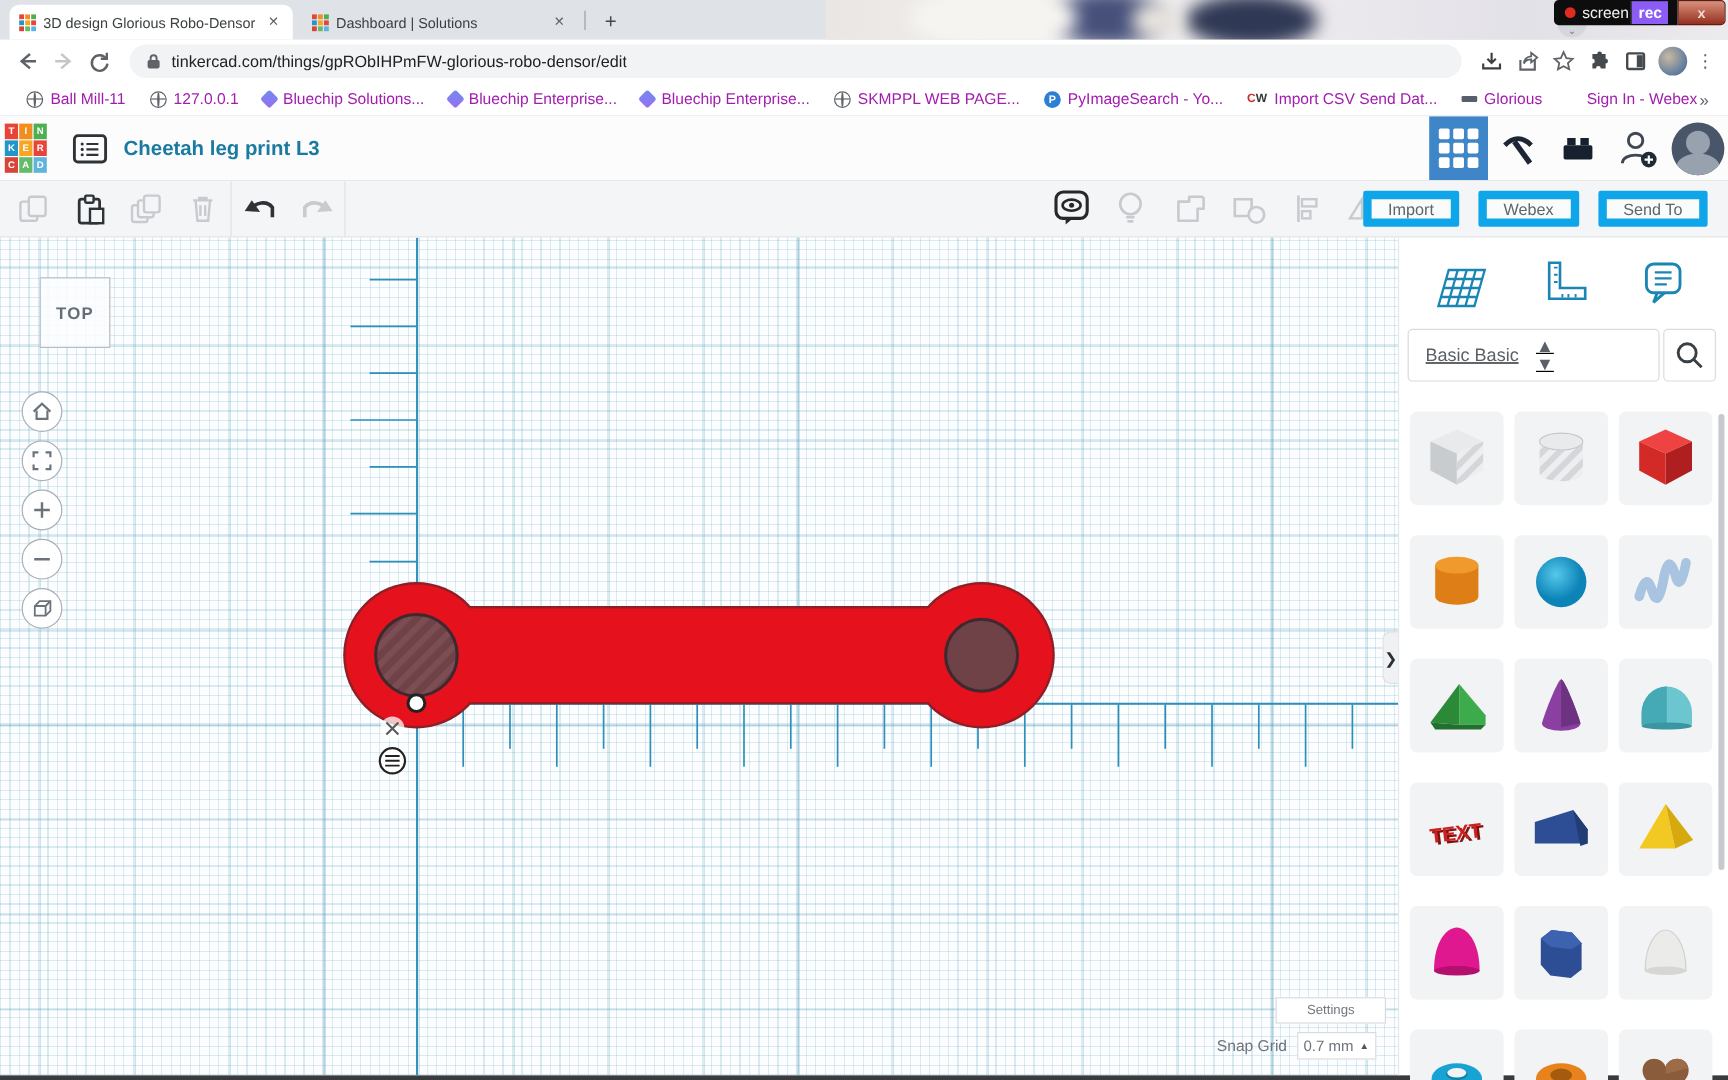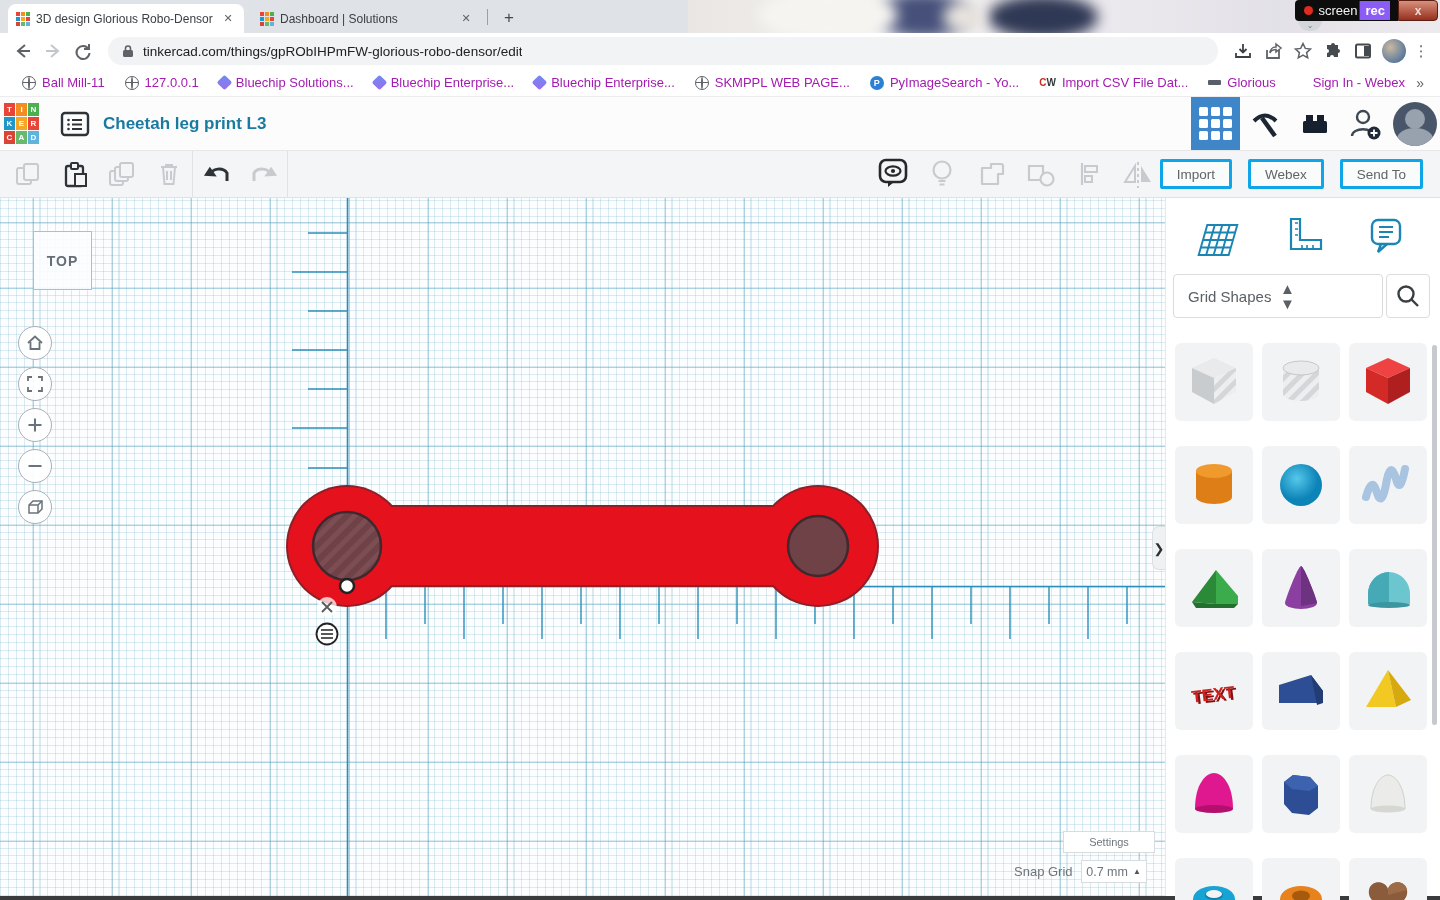--- a/index.html
+++ b/index.html
@@ -71,24 +71,24 @@
   .avatar-lg::after{content:"";position:absolute;left:4px;top:26px;width:36px;height:22px;border-radius:50% 50% 0 0;background:#98a2ae;}
 
   
   .tc-toolbar{height:47px;background:#f4f5f6;border-bottom:1px solid #dfe1e3;position:relative;}
   .tb-left{position:absolute;left:4px;top:0;height:100%;display:flex;align-items:center;}
   .tb-slot{width:47px;height:100%;display:flex;align-items:center;justify-content:center;cursor:pointer;}
   .tb-div{width:1px;height:47px;background:#e0e2e4;}
   .tb-mid{position:absolute;left:868px;top:0;height:100%;display:flex;align-items:center;}
   .tb-mid .tb-slot{width:49px;}
   .tb-buttons{position:absolute;right:17px;top:0;height:100%;display:flex;align-items:center;gap:16px;}
-  .tb-btn{min-width:71px;height:30px;background:#fafbfb;border:3px solid #0ea5e9;border-radius:2px;font-size:13.5px;color:#5f6569;display:flex;align-items:center;justify-content:center;padding:0 14px;cursor:pointer;}
+  .tb-btn{min-width:71px;height:30px;background:#fafbfb;border:7px solid #0ea5e9;border-radius:2px;font-size:13.5px;color:#5f6569;display:flex;align-items:center;justify-content:center;padding:0 14px;cursor:pointer;}
 
   
-  .main{display:flex;height:698px;}
+  .main{display:flex;height:698px;text-decoration:underline;}
   .canvas{position:relative;width:1165px;height:698px;overflow:hidden;cursor:crosshair;
     background-color:#fcfdfe;
     background-image:
       repeating-linear-gradient(0deg, rgba(60,145,180,.40) 0 1px, transparent 1px 79px),
       repeating-linear-gradient(90deg, rgba(60,145,180,.40) 0 1px, transparent 1px 79px),
       repeating-linear-gradient(0deg, rgba(120,180,205,.26) 0 1px, transparent 1px 7.9px),
       repeating-linear-gradient(90deg, rgba(120,180,205,.26) 0 1px, transparent 1px 7.9px);
     background-position:0 25px,33px 0,0 0,0 0;}
   .scene{position:absolute;left:0;top:0;}
   .topcube{position:absolute;left:33px;top:33px;width:59px;height:59px;border:1px solid #b6bcc3;background:rgba(252,253,255,.88);display:flex;align-items:center;justify-content:center;font-size:14px;font-weight:bold;color:#646e77;letter-spacing:1px;cursor:pointer;}
@@ -257,21 +257,21 @@
         </div>
         <div class="bm-item">
           <span class="bm-ic ic-py">P</span>
           <span class="bm-label">PyImageSearch - Yo...</span>
         </div>
         <div class="bm-item">
           <span class="bm-ic ic-cw">
             <span class="c">C</span>
             <span class="w">W</span>
           </span>
-          <span class="bm-label">Import CSV File Dat...</span>
+          <span class="bm-label">Import CSV Send Dat...</span>
         </div>
         <div class="bm-item">
           <span class="bm-ic ic-bar"></span>
           <span class="bm-label">Glorious</span>
         </div>
         <div class="bm-item">
           <span class="bm-ic ic-webex">
             <i></i>
             <i></i>
             <i></i>
@@ -565,21 +565,21 @@
         <div class="p-ic">
           <svg width="50" height="50" stroke="#1b86b4" fill="none">
               <rect x="11" y="7" width="28" height="24" rx="6" stroke-width="2.4"></rect>
               <path d="M20 31 l-3 8 l9 -8" stroke-width="2.4"></path>
               <path d="M18 14 h14 M18 19 h14 M18 24 h10" stroke-width="1.8"></path>
             </svg>
           </div>
       </div>
       <div class="panel-controls">
         <div class="shape-dd">
-          <span>Grid Shapes</span>
+          <span>Basic Basic</span>
           <span class="sort-arrows">▲<br>▼</span>
         </div>
         <div class="search-btn">
           <svg width="26" height="26">
               <circle cx="11" cy="11" r="7.5" stroke="#3a3f44" stroke-width="2.4" fill="none"></circle>
               <path d="M16.5 16.5 L23 23" stroke="#3a3f44" stroke-width="2.4"></path>
             </svg>
           </div>
       </div>
       <div class="gallery">

